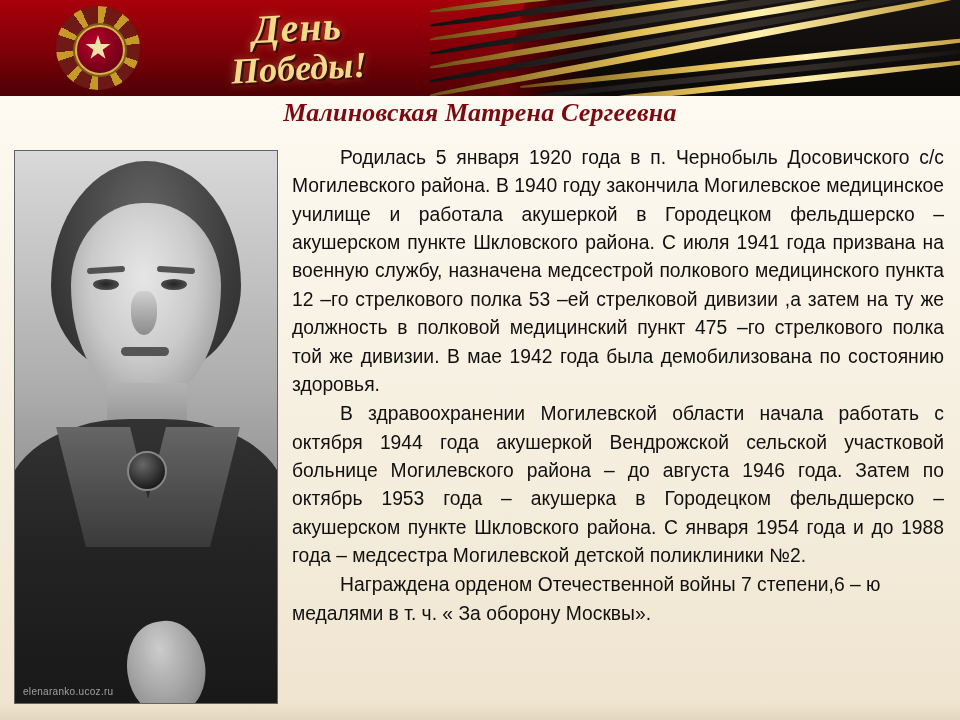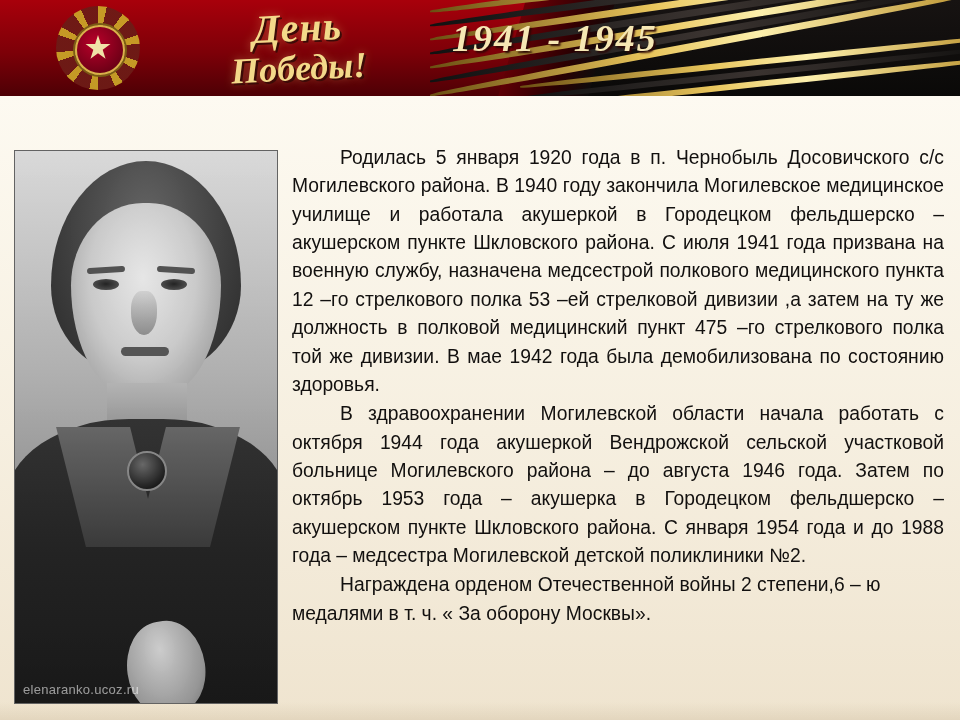--- a/index.html
+++ b/index.html
@@ -258,21 +258,21 @@
   .p-hand {
     position: absolute; left: 112px; top: 470px;
     width: 78px; height: 92px;
     border-radius: 46% 46% 40% 40% / 52% 52% 48% 48%;
     background: radial-gradient(ellipse at 45% 30%, #cfc8bd, #9b948b 70%, #746d65 100%);
     transform: rotate(-8deg);
   }
   .p-watermark {
     position: absolute;
     left: 8px; bottom: 6px;
-    font-size: 13px;
+    font-size: 10px;
     color: rgba(255,255,255,.55);
     font-family: "Liberation Sans", sans-serif;
     letter-spacing: .3px;
   }
 
   
   .article {
     position: absolute;
     left: 292px; top: 144px;
     width: 658px;
@@ -325,23 +325,23 @@
       <div class="ray"></div>
       <div class="disc"></div>
       <div class="star"></div>
     </div>
 
     <div class="banner-title">
       <div class="l1">День</div>
       <div class="l2">Победы!</div>
     </div>
 
-    <div class="banner-years">1941 - 1945</div>
   </div>
 
+  <div class="slide-title">Малиновская Матрена Сергеевна</div>
 
   <div class="portrait">
     <div class="p-bg"></div>
     <div class="p-hair"></div>
     <div class="p-face"></div>
     <div class="p-brow2-l"></div>
     <div class="p-brow2-r"></div>
     <div class="p-eye-l"></div>
     <div class="p-eye-r"></div>
     <div class="p-nose"></div>
@@ -351,17 +351,17 @@
     <div class="p-collar-l"></div>
     <div class="p-collar-r"></div>
     <div class="p-brooch"></div>
     <div class="p-hand"></div>
     <div class="p-watermark">elenaranko.ucoz.ru</div>
   </div>
 
   <div class="article">
     <p>Родилась 5 января 1920 года в п. Чернобыль Досовичского с/с Могилевского района. В 1940 году закончила Могилевское медицинское училище и работала акушеркой в Городецком фельдшерско – акушерском пункте Шкловского района. С июля 1941 года призвана на военную службу, назначена медсестрой полкового медицинского пункта 12 –го стрелкового полка 53 –ей стрелковой дивизии ,а затем на ту же должность в полковой медицинский пункт 475 –го стрелкового полка той же дивизии. В мае 1942 года была демобилизована по состоянию здоровья.</p>
     <p>В здравоохранении Могилевской области начала работать с октября 1944 года акушеркой Вендрожской сельской участковой больнице Могилевского района – до августа 1946 года. Затем по октябрь 1953 года – акушерка в Городецком фельдшерско – акушерском пункте Шкловского района. С января 1954 года и до 1988 года – медсестра Могилевской детской поликлиники №2.</p>
-    <p class="last">Награждена орденом Отечественной войны 2 степени,6 – ю медалями в т. ч. « За оборону Москвы».</p>
+    <p class="last">Награждена орденом Отечественной войны 7 степени,6 – ю медалями в т. ч. « За оборону Москвы».</p>
   </div>
 
   <div class="footer-strip"></div>
 </div>
 
 </body></html>

